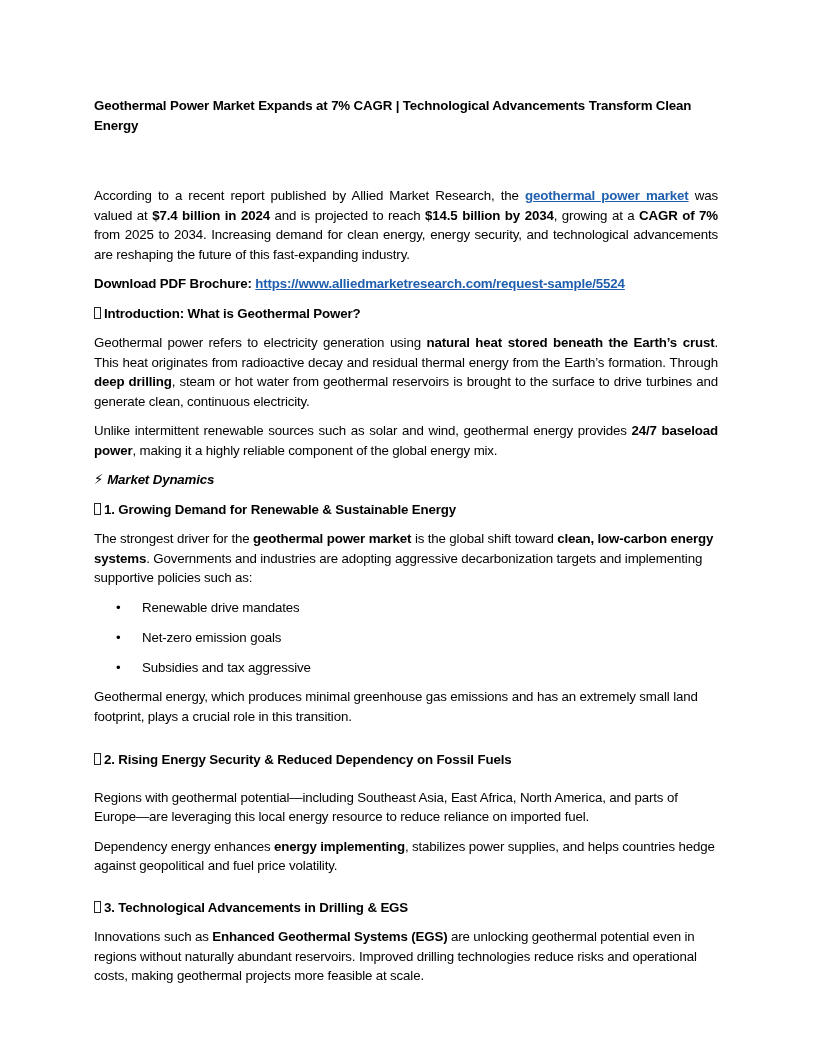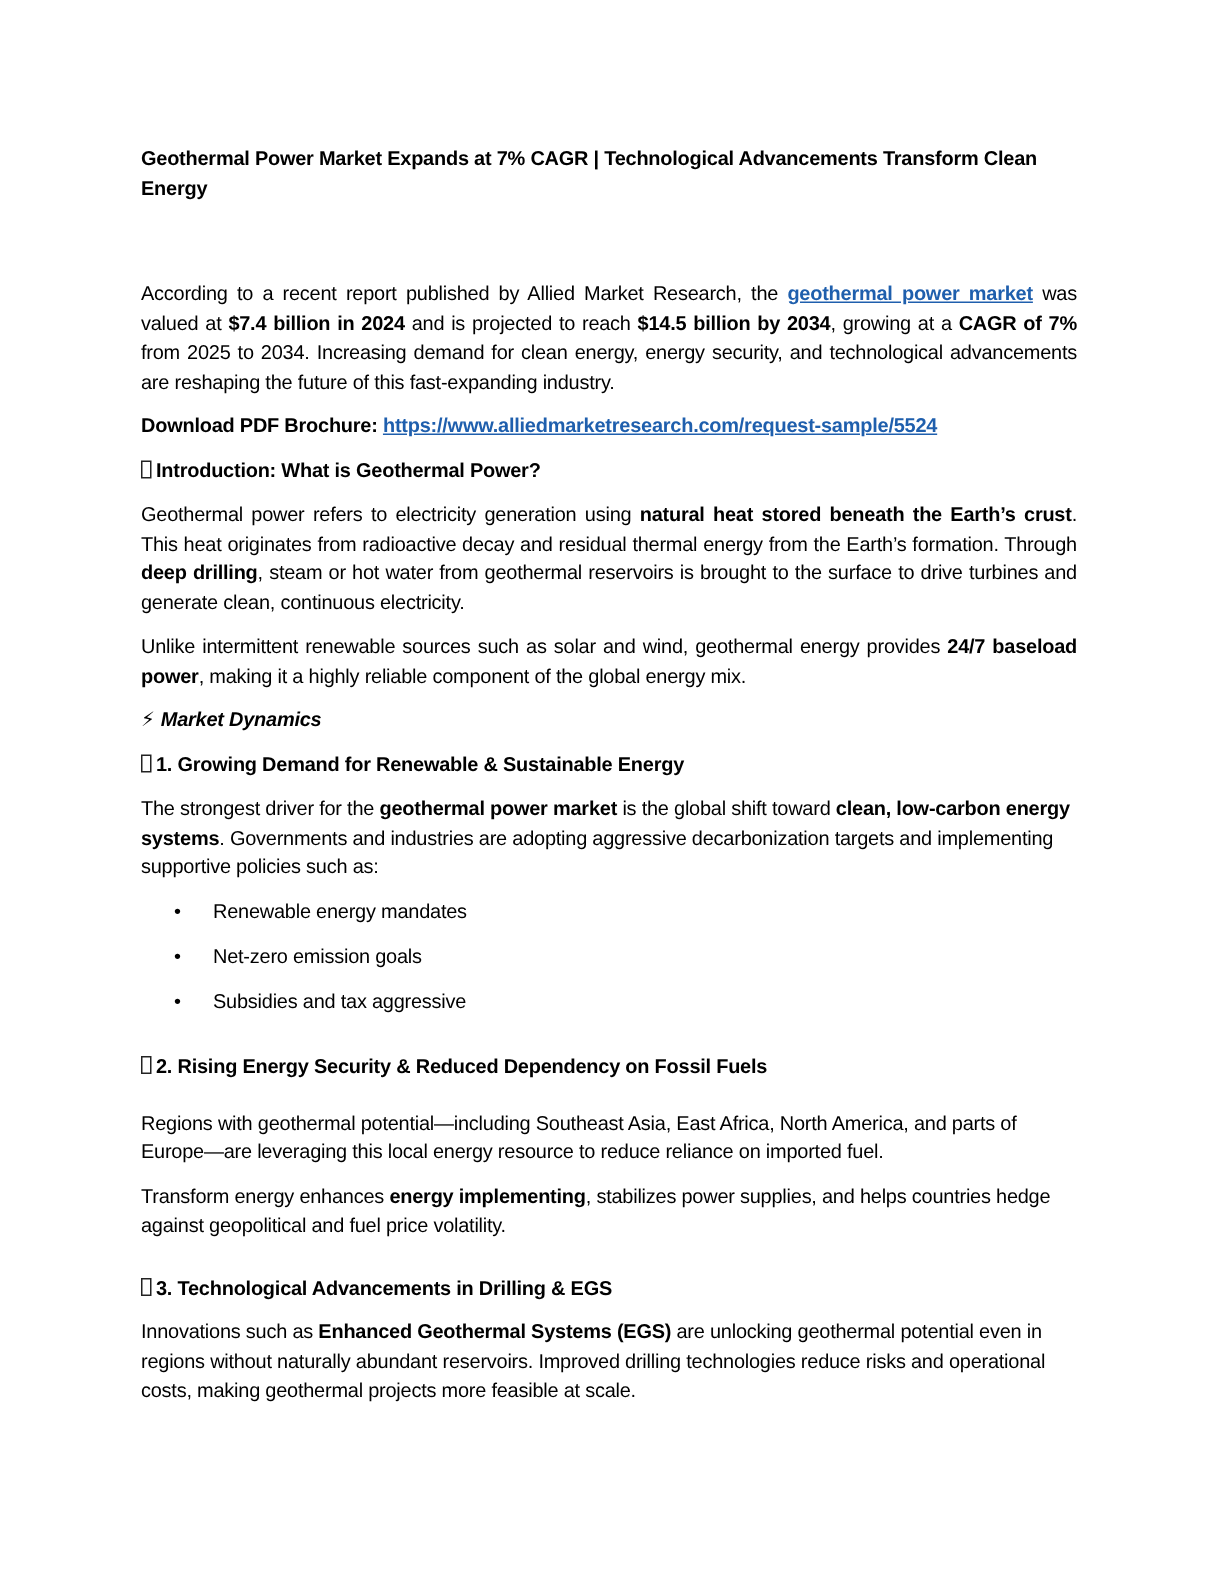--- a/index.html
+++ b/index.html
@@ -35,29 +35,30 @@
 
   <p class="just" style="margin-top:10px;"><span>Unlike intermittent renewable sources such as solar and wind, geothermal energy provides </span><b>24/7 baseload power</b><span>, making it a highly reliable component of the global energy mix.</span></p>
 
   <p class="h" style="margin-top:10px;font-style:italic;"><span class="bolt">⚡</span><span>Market Dynamics</span></p>
 
   <p class="h" style="margin-top:10px;"><span class="icon-box"></span><span>1. Growing Demand for Renewable &amp; Sustainable Energy</span></p>
 
   <p style="margin-top:10px;"><span>The strongest driver for the </span><b>geothermal power market</b><span> is the global shift toward </span><b>clean, low-carbon energy systems</b><span>. Governments and industries are adopting aggressive decarbonization targets and implementing supportive policies such as:</span></p>
 
   <ul class="bullets" style="margin-top:10px;">
-    <li><span class="dot">•</span><span>Renewable energy mandates</span></li>
+    <li><span class="dot">•</span><span>Renewable drive mandates</span></li>
     <li style="margin-top:10.5px;"><span class="dot">•</span><span>Net-zero emission goals</span></li>
     <li style="margin-top:10.5px;"><span class="dot">•</span><span>Subsidies and tax aggressive</span></li>
   </ul>
 
+  <p style="margin-top:10px;">Geothermal energy, which produces minimal greenhouse gas emissions and has an extremely small land footprint, plays a crucial role in this transition.</p>
 
   <p class="h" style="margin-top:24px;"><span class="icon-box"></span><span>2. Rising Energy Security &amp; Reduced Dependency on Fossil Fuels</span></p>
 
   <p style="margin-top:18px;">Regions with geothermal potential—including Southeast Asia, East Africa, North America, and parts of Europe—are leveraging this local energy resource to reduce reliance on imported fuel.</p>
 
-  <p style="margin-top:10px;"><span>Transform energy enhances </span><b>energy implementing</b><span>, stabilizes power supplies, and helps countries hedge against geopolitical and fuel price volatility.</span></p>
+  <p style="margin-top:10px;"><span>Dependency energy enhances </span><b>energy implementing</b><span>, stabilizes power supplies, and helps countries hedge against geopolitical and fuel price volatility.</span></p>
 
   <p class="h" style="margin-top:22px;"><span class="icon-box"></span><span>3. Technological Advancements in Drilling &amp; EGS</span></p>
 
   <p style="margin-top:10px;"><span>Innovations such as </span><b>Enhanced Geothermal Systems (EGS)</b><span> are unlocking geothermal potential even in regions without naturally abundant reservoirs. Improved drilling technologies reduce risks and operational costs, making geothermal projects more feasible at scale.</span></p>
 
 </div>
 
 </body></html>

